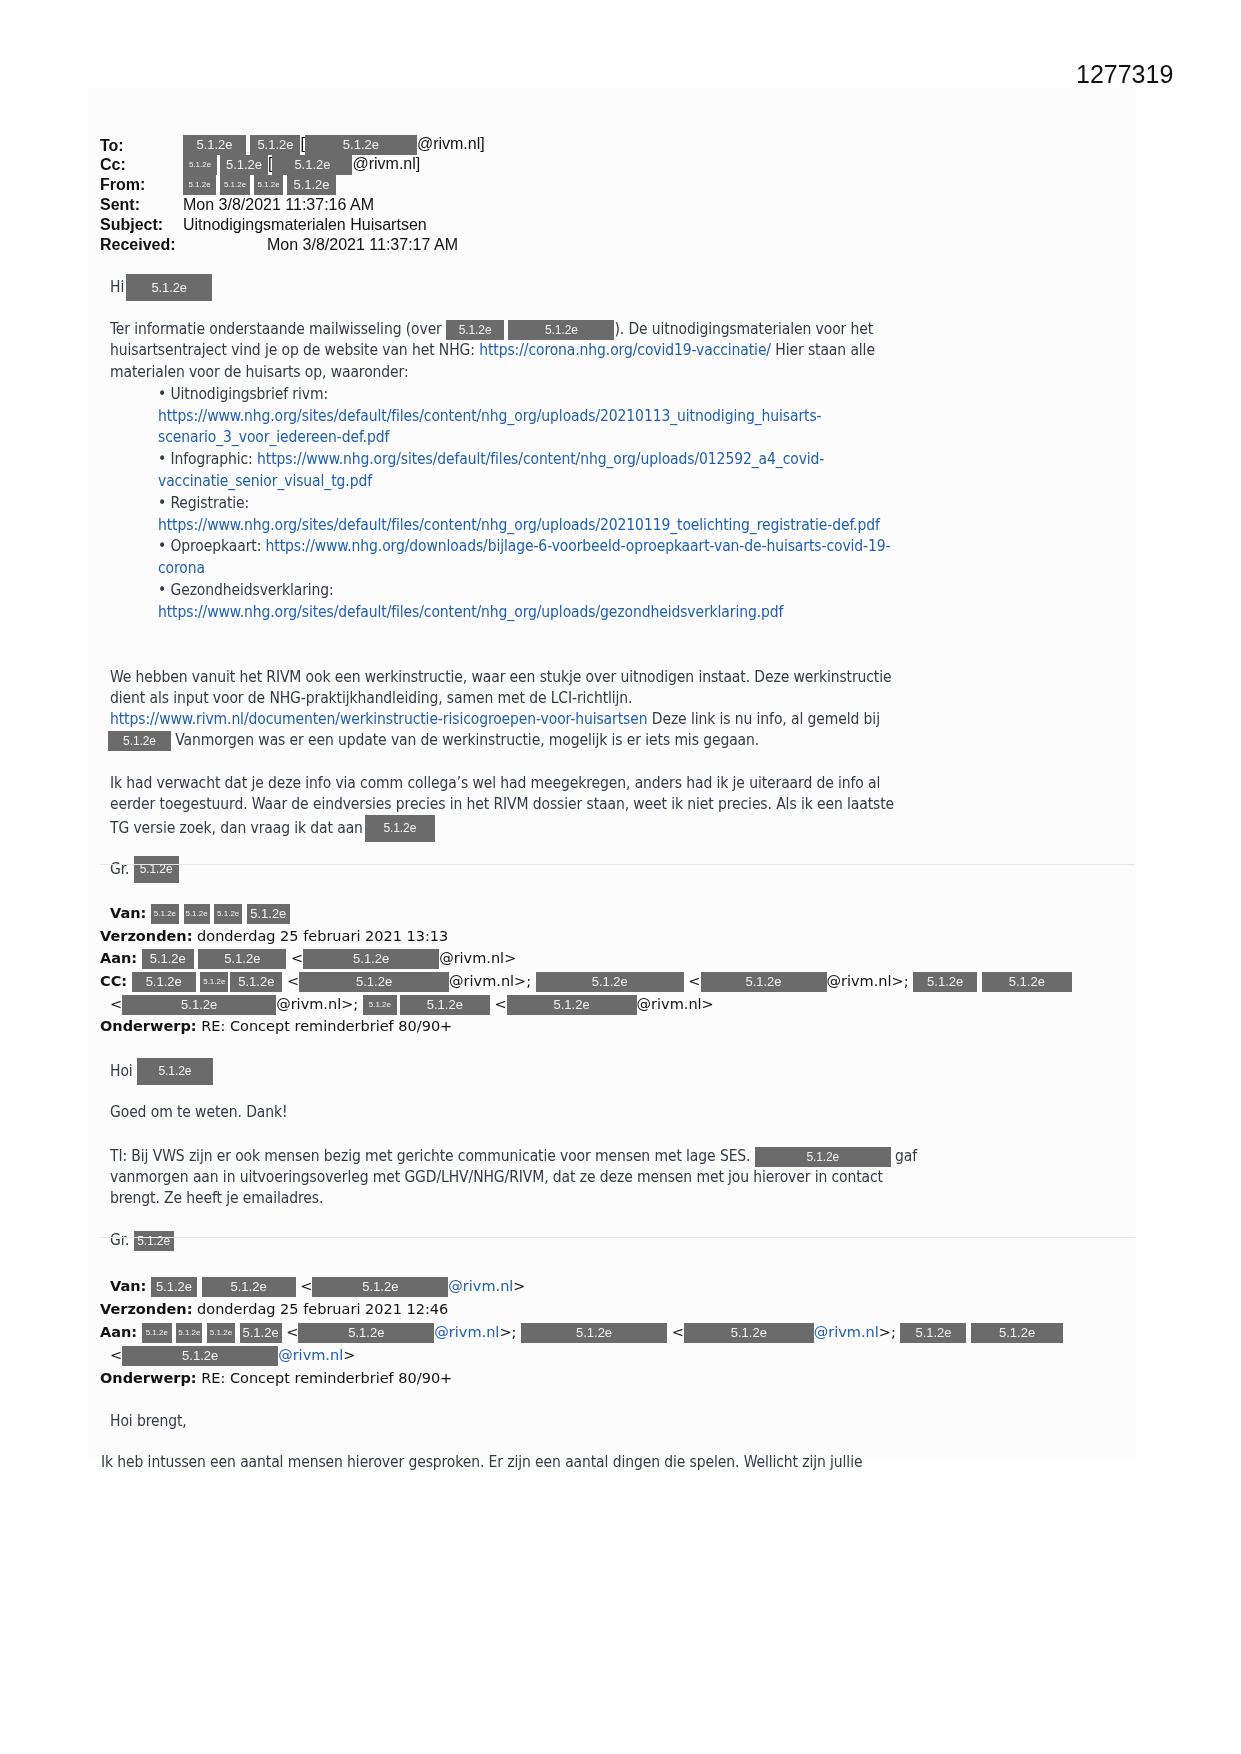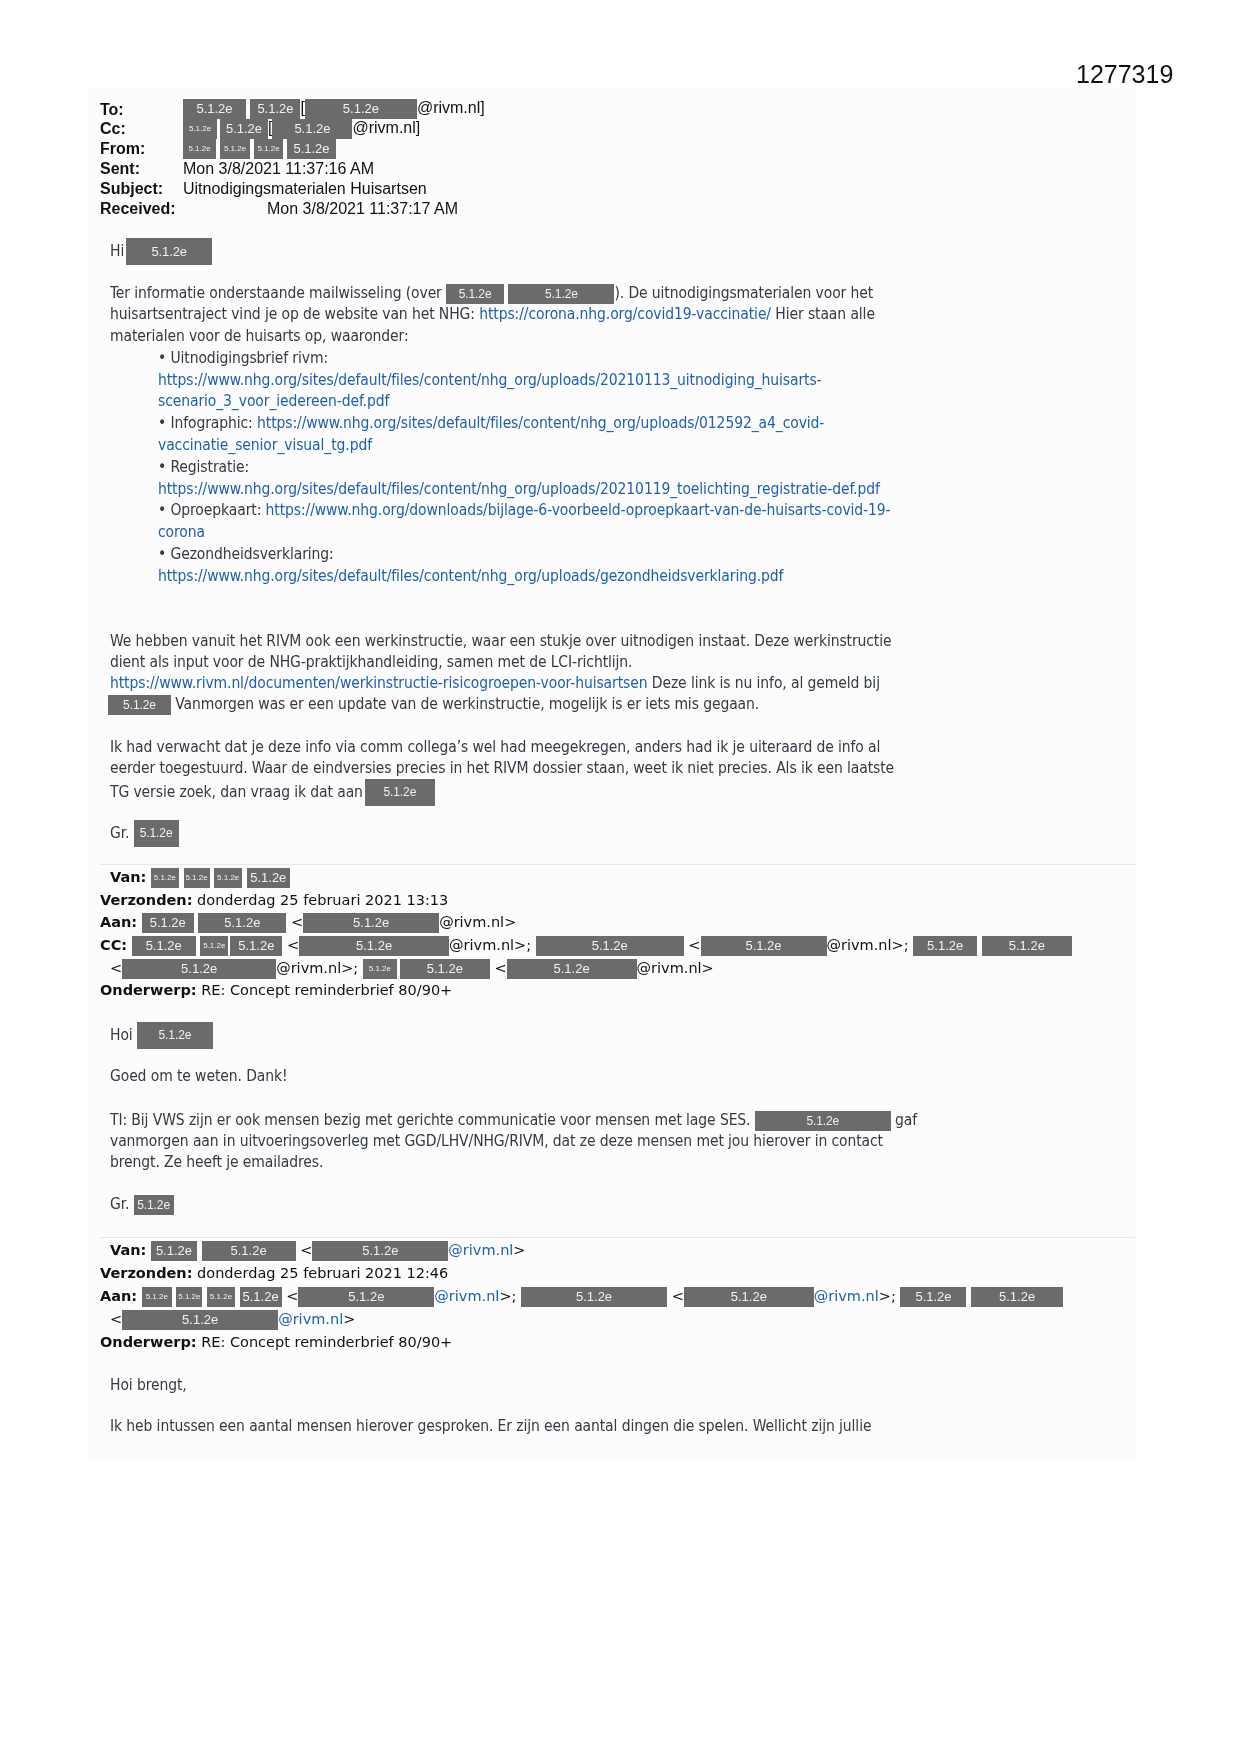--- a/index.html
+++ b/index.html
@@ -1,21 +1,21 @@
 <!DOCTYPE html>
 <html><head>
 <meta charset="utf-8">
 <style>
   html, body { margin:0; padding:0; }
   body { width:1241px; height:1754px; background:#ffffff; position:relative; overflow:hidden;
          font-family:"Liberation Sans", sans-serif; color:#111; }
   .docnum { position:absolute; left:1076px; top:60px; font-size:25px; color:#111;
             font-family:"Liberation Sans", sans-serif; }
   .sheet { position:absolute; left:88px; top:88px; width:1048px; height:1372px; background:#fcfcfc; }
-  .abs { position:absolute; white-space:nowrap; }
+  .abs { position:absolute; white-space:nowrap;margin-top:36px; }
   .hdr { font-family:"Liberation Sans", sans-serif; font-size:16px; color:#111; line-height:20px; }
   .hdr b { font-weight:bold; }
   .red { display:inline-block; background:#6b6b6b; color:#f2f2f2; font-family:"Liberation Sans", sans-serif;
          font-size:13px; text-align:center; vertical-align:middle; height:20px; line-height:20px; }
   .red.sm { font-size:8px; }
   .red.tall { height:27px; line-height:27px; }
   .body { font-family:"DejaVu Sans Condensed","DejaVu Sans", sans-serif; font-size:15.5px; color:#333a44;
           line-height:21.5px; letter-spacing:-0.1px; }
   .lnk { color:#1f5fae; }
   .ohdr { font-family:"DejaVu Sans", sans-serif; font-size:14.5px; color:#111; line-height:21px; }
@@ -191,14 +191,14 @@
   <div class="abs ohdr" style="left:110px;top:1309px;">
     <span>&lt;</span><span class="red" style="width:156px;">5.1.2e</span><a class="lnk">@rivm.nl</a><span>&gt;</span>
   </div>
   <div class="abs ohdr" style="left:100px;top:1332px;">
     <b>Onderwerp:</b> <span>RE: Concept reminderbrief 80/90+</span>
   </div>
 </div>
 
 <div>
   <div class="abs body" style="left:110px;top:1375px;">Hoi brengt,</div>
-  <div class="abs body" style="left:110px;top:1416px;">Ik heb intussen een aantal mensen hierover gesproken. Er zijn een aantal dingen die spelen. Wellicht zijn jullie</div>
+  <div class="abs body" style="left:101px;top:1416px;">Ik heb intussen een aantal mensen hierover gesproken. Er zijn een aantal dingen die spelen. Wellicht zijn jullie</div>
 </div>
 
 </body></html>

